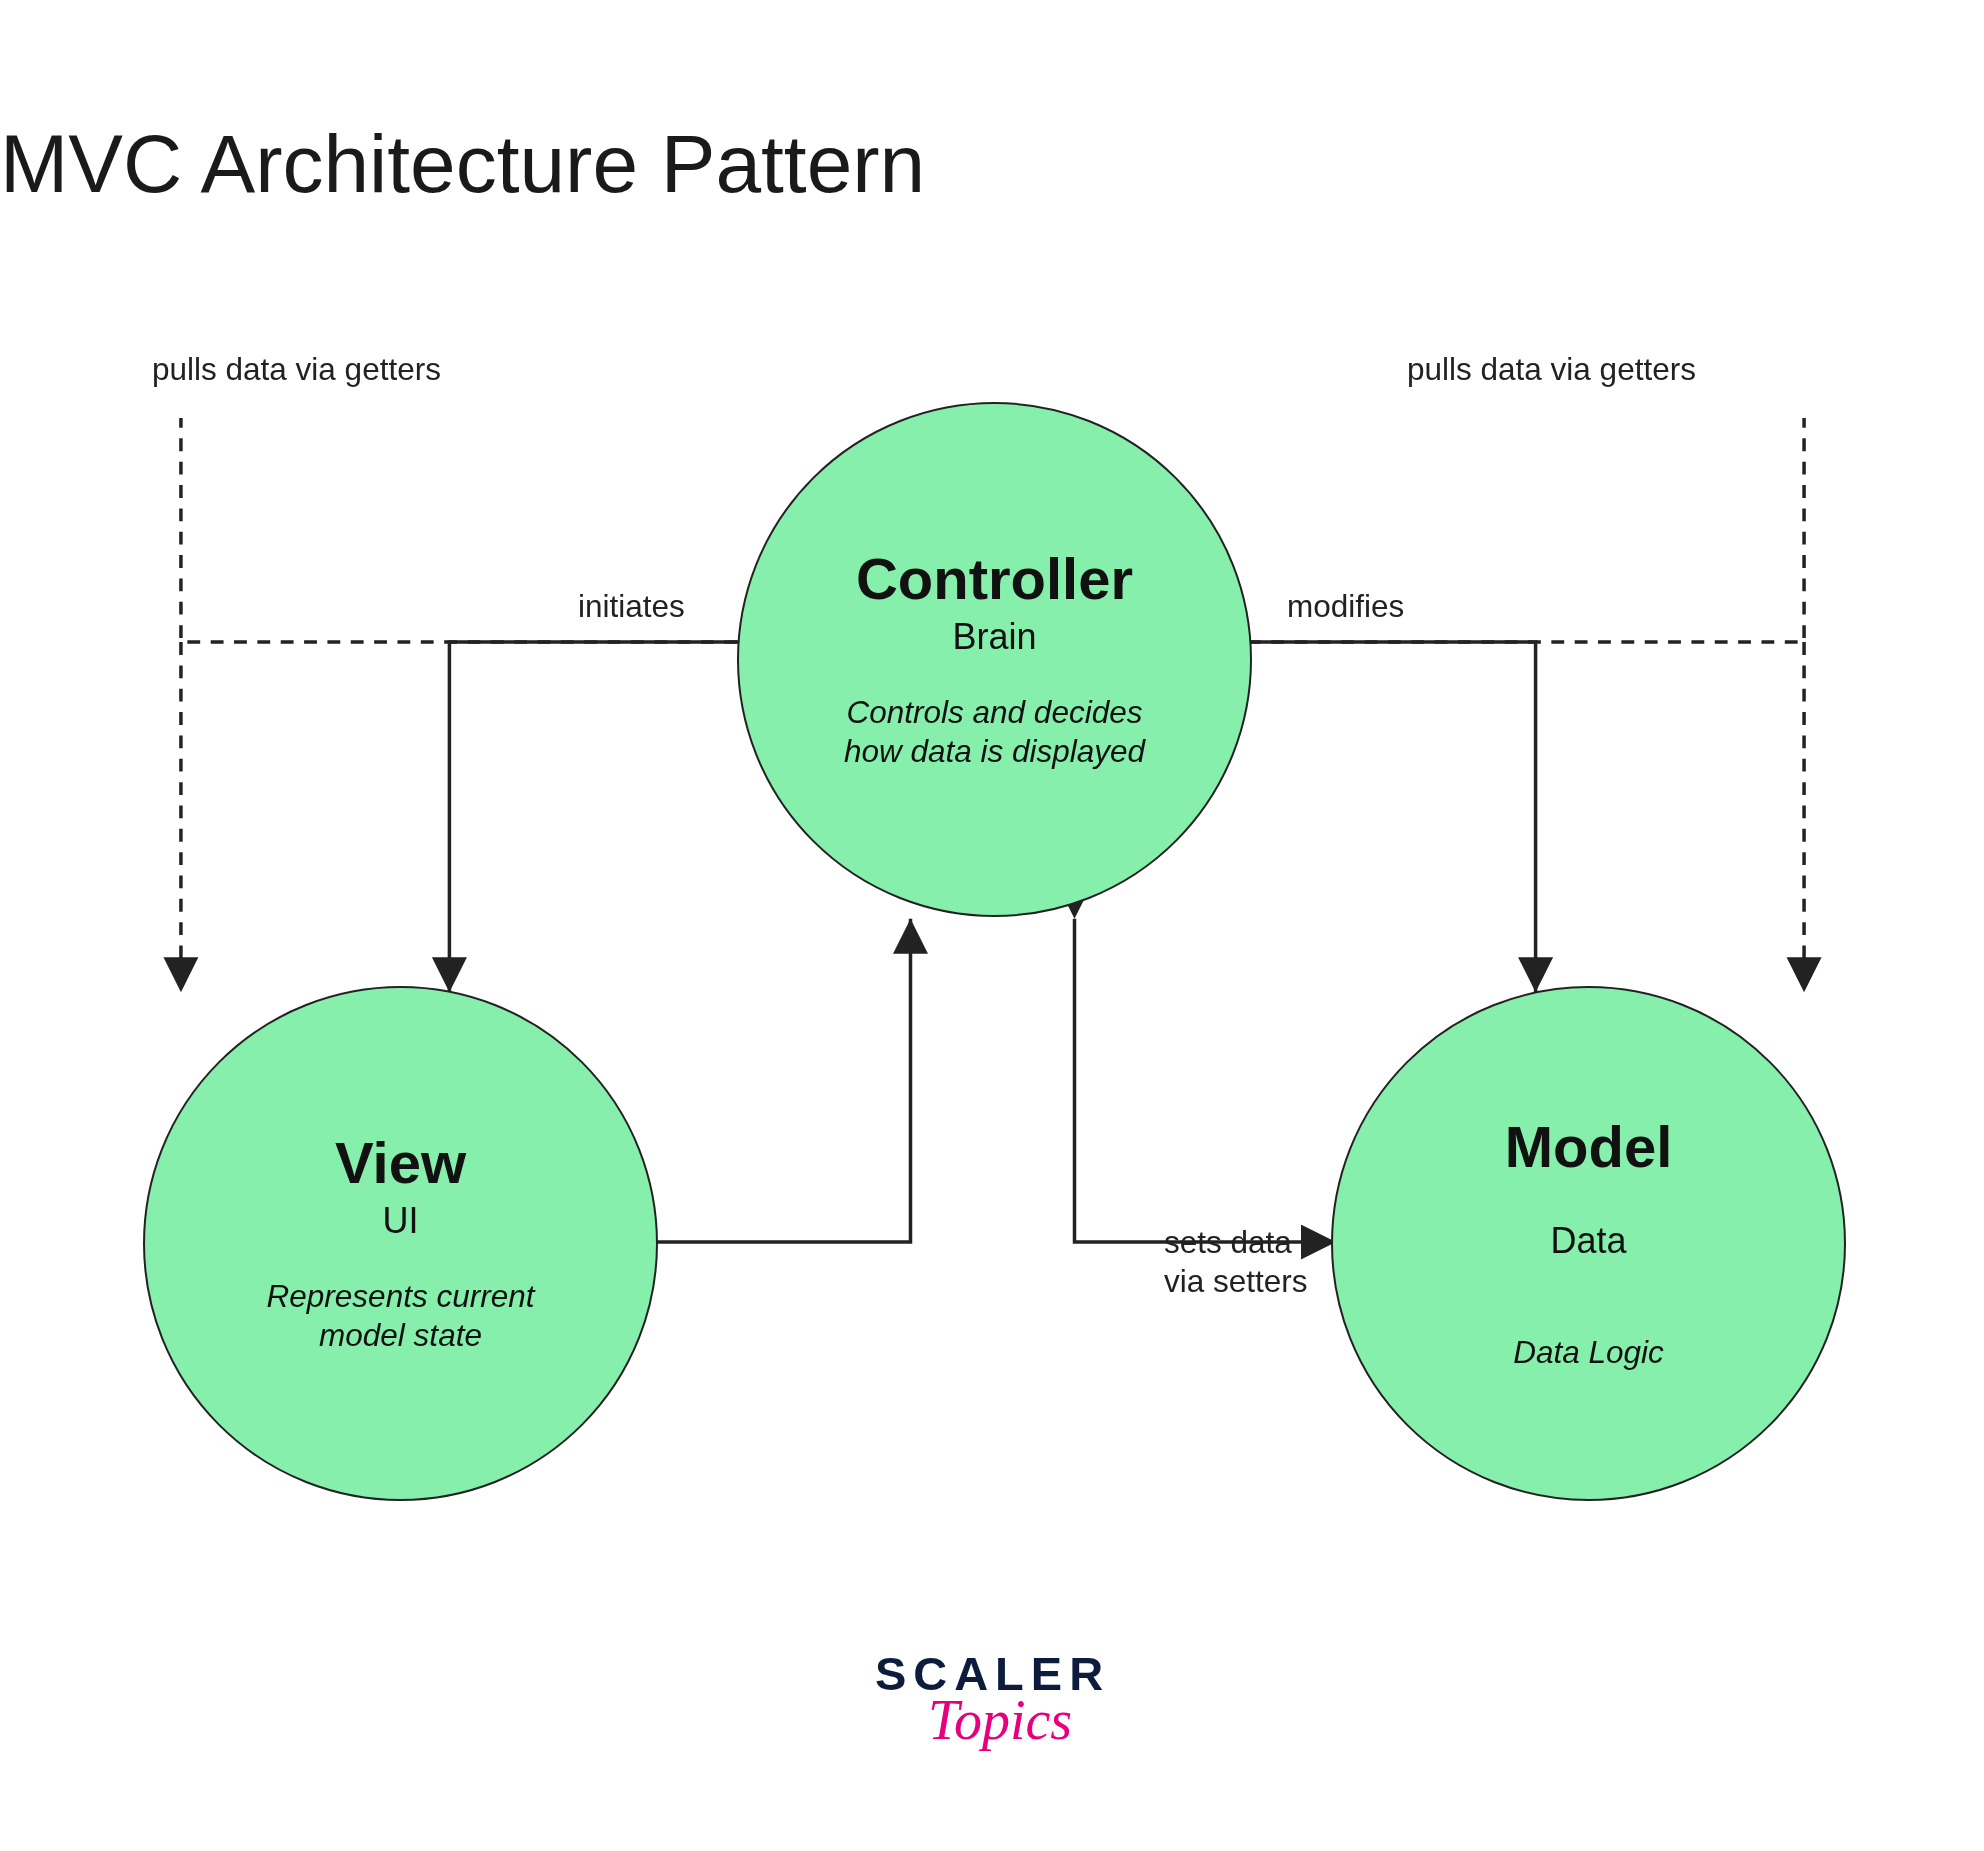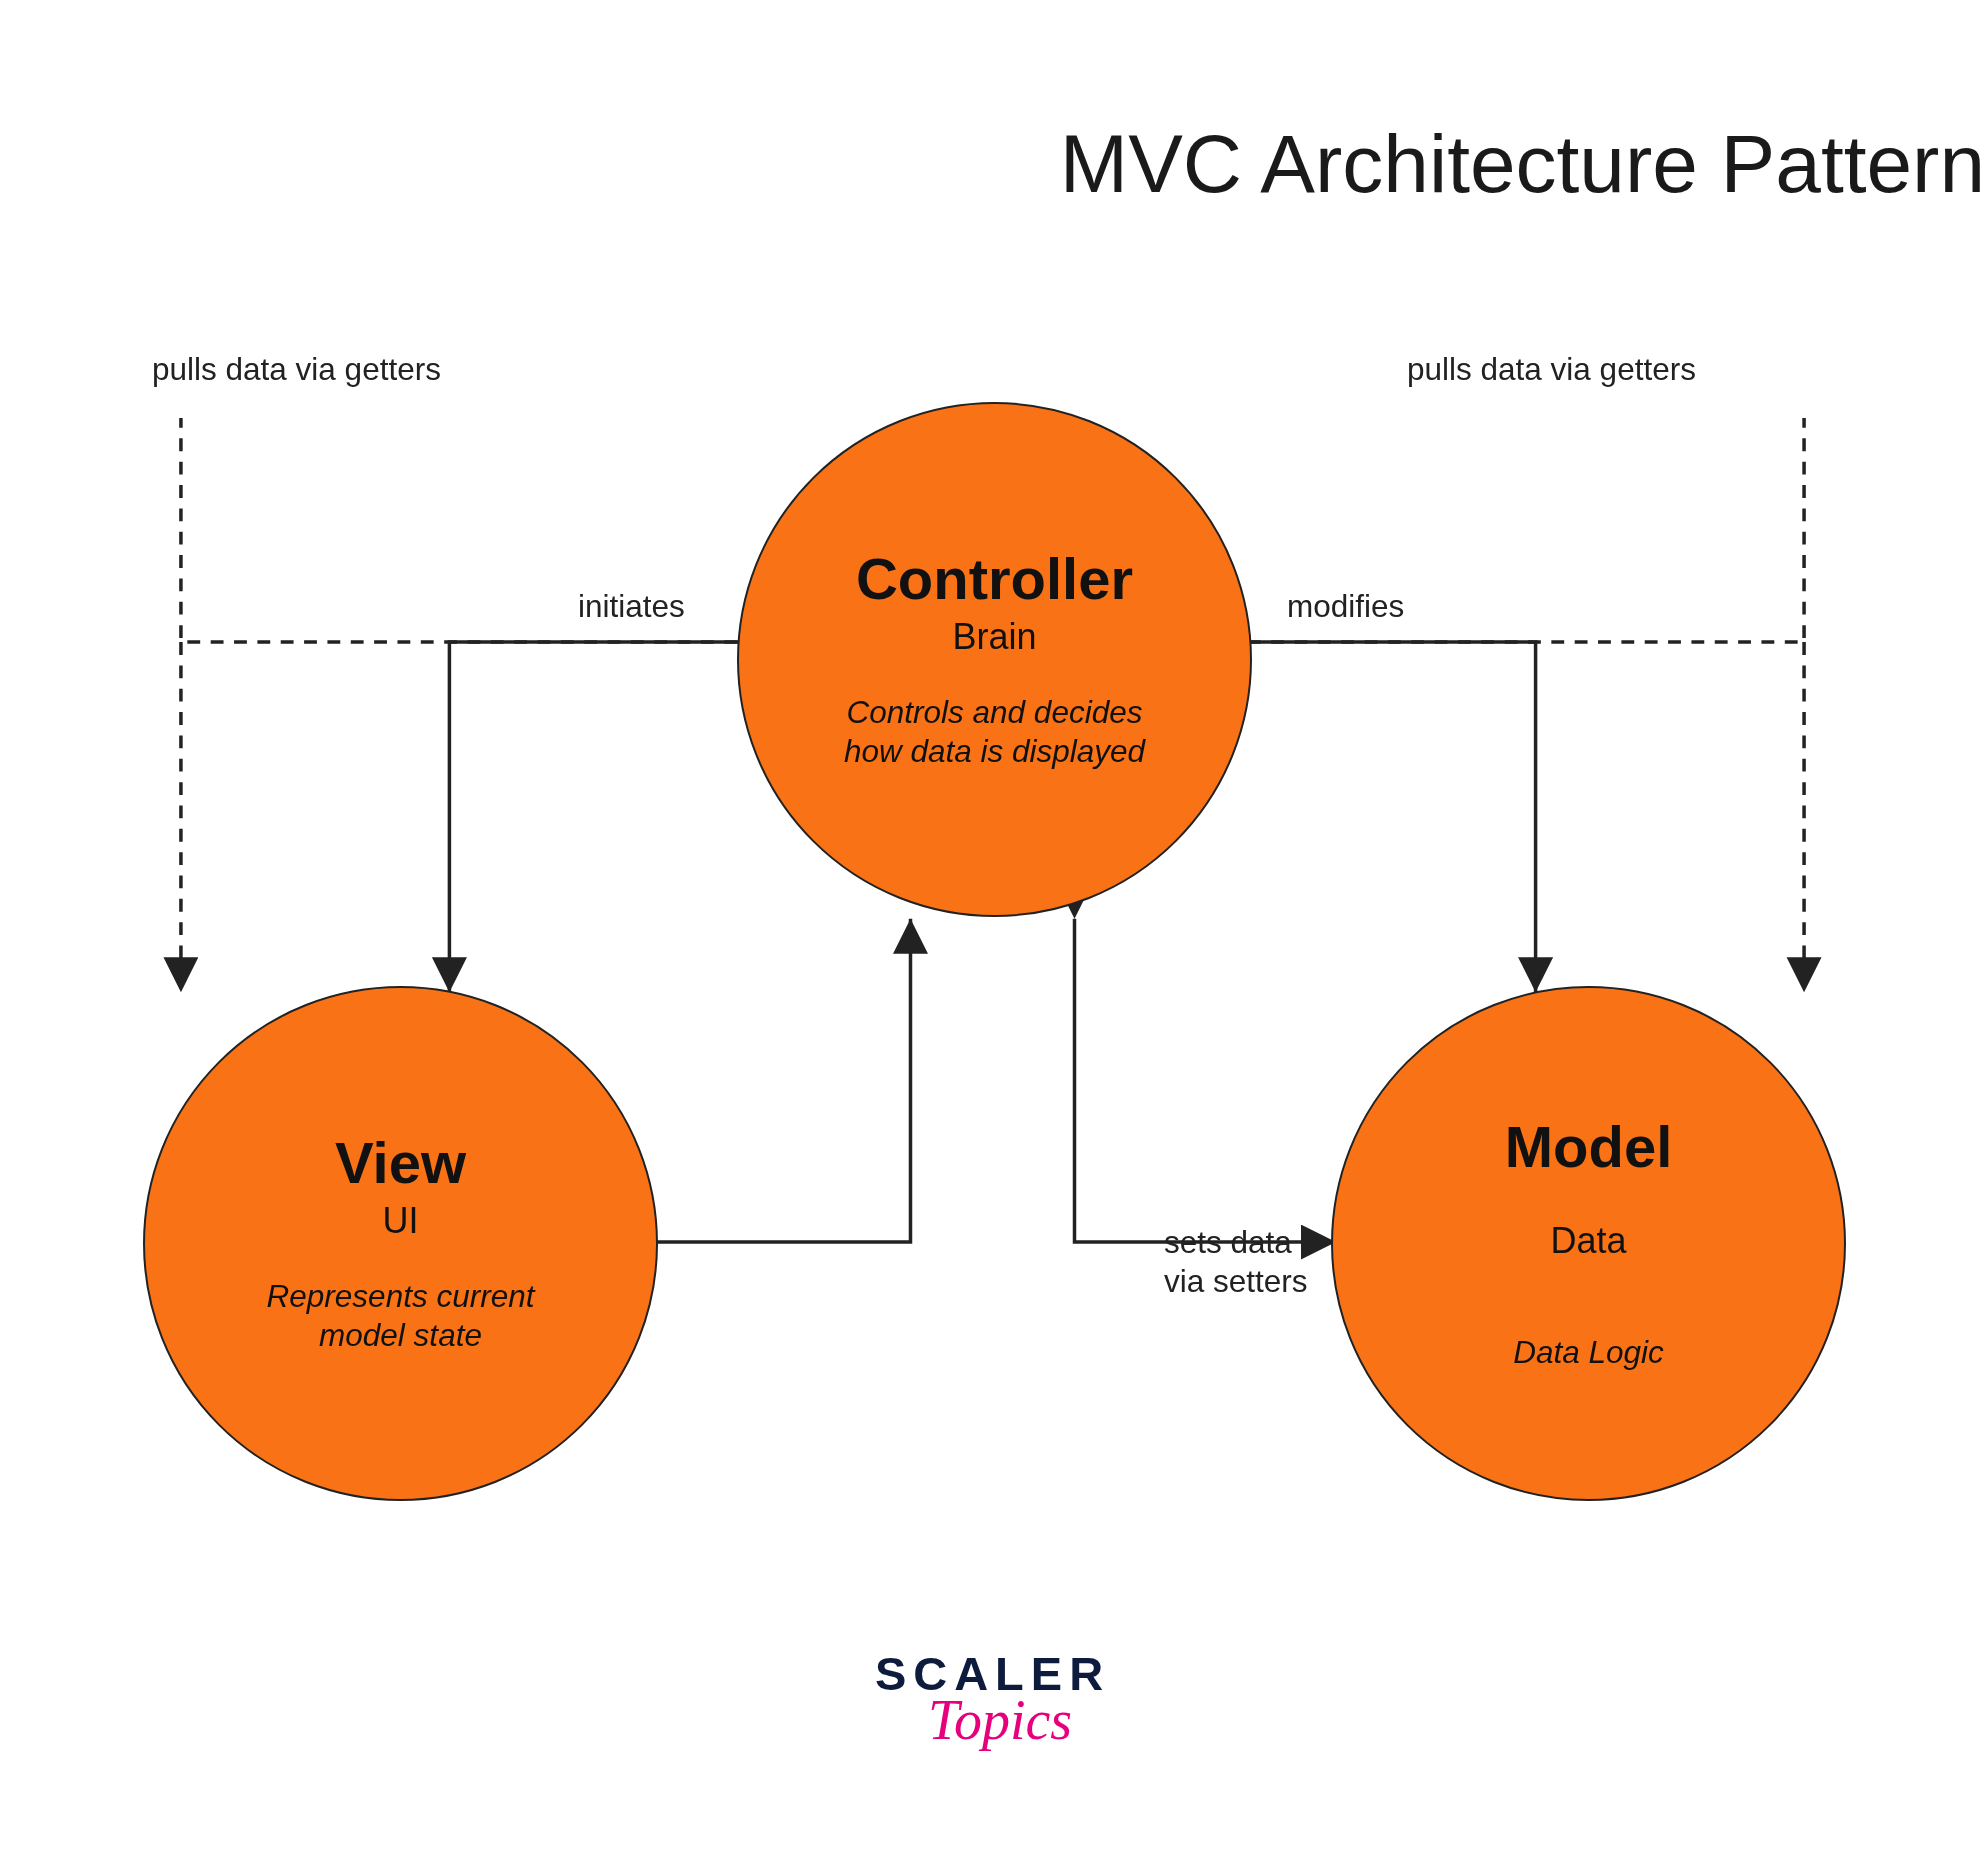--- a/index.html
+++ b/index.html
@@ -1,19 +1,19 @@
 <!DOCTYPE html>
 <html style="font-size:9.3px"><head>
 <meta charset="utf-8">
 <style>
   html,body{margin:0;padding:0;background:#fff;}
   body{font-family:-apple-system,'Segoe UI',Helvetica,Arial,sans-serif;color:#111;}
   .canvas{position:relative;width:1985px;height:1852px;background:#fff;}
-  .title{position:absolute;top:117px;left:0;width:100%;text-align:right;font-size:82px;font-weight:400;color:#1a1a1a;}
-  .node{position:absolute;border:2.3px solid #222;border-radius:50%;background:#f97316;display:flex;flex-direction:column;align-items:center;justify-content:center;text-align:center;z-index:3;}
+  .title{position:absolute;top:117px;left:0;width:100%;text-align:left;font-size:82px;font-weight:400;color:#1a1a1a;}
+  .node{position:absolute;border:2.3px solid #222;border-radius:50%;background:#86efac;display:flex;flex-direction:column;align-items:center;justify-content:center;text-align:center;z-index:3;}
   .node .name{font-size:58px;font-weight:700;line-height:1.1;}
   .node .role{font-size:36px;font-weight:400;margin-top:4.7px;}
   .node .desc{font-size:31.5px;font-style:italic;font-weight:400;margin-top:35px;line-height:1.25;}
   .n-controller{left:737px;top:402px;width:511px;height:511px;}
   .n-view{left:143px;top:986px;width:511px;height:511px;}
   .n-model{left:1331px;top:986px;width:511px;height:511px;gap:36px;}
   .edge-label{position:absolute;font-size:31.5px;font-weight:400;color:#222;line-height:1.25;z-index:4;}
   .el-pull-left{left:152px;top:350px;}
   .el-pull-right{left:1407px;top:350px;}
   .el-initiates{left:578px;top:587px;}

